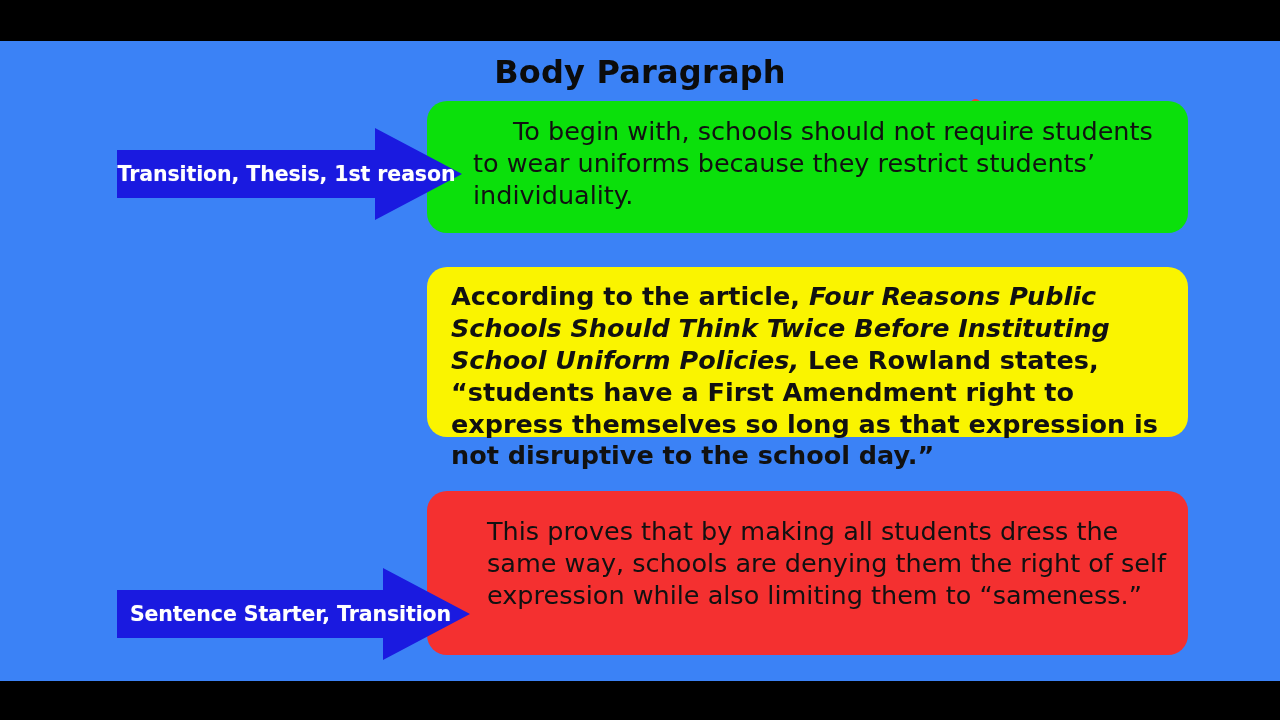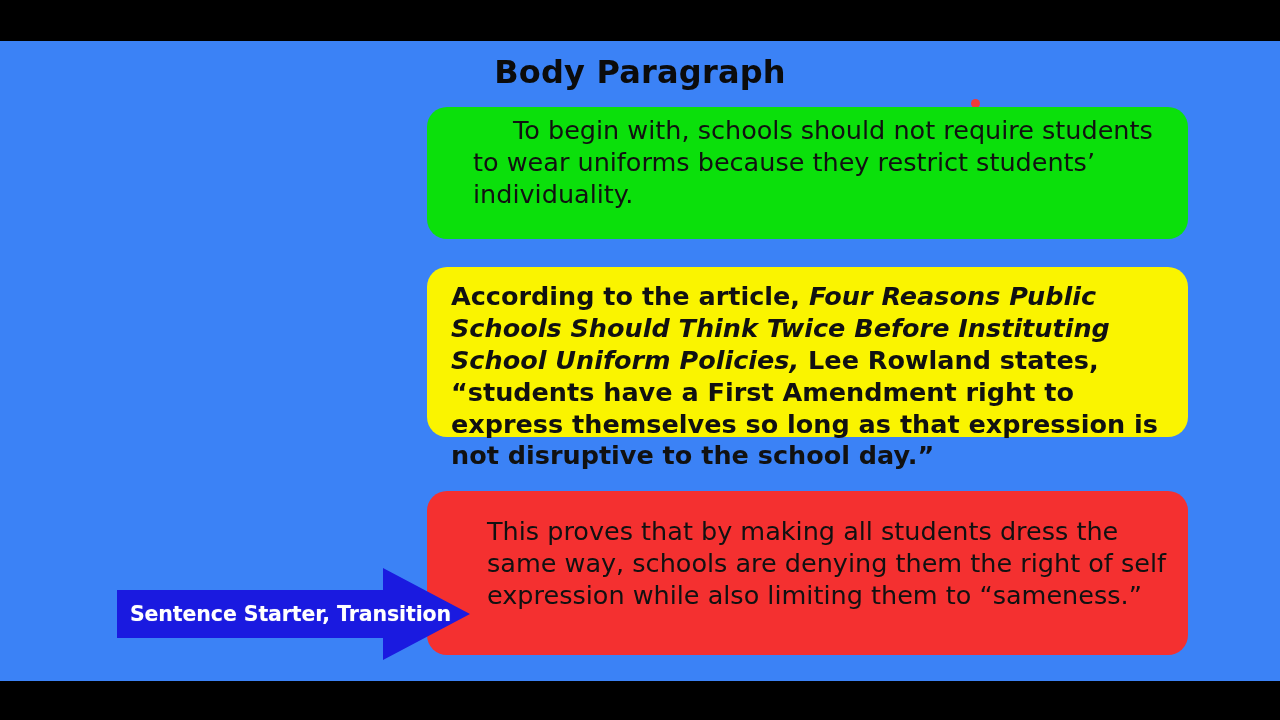--- a/index.html
+++ b/index.html
@@ -102,24 +102,24 @@
     width: 761px;
     border-radius: 20px;
     box-sizing: border-box;
     padding: 14px 22px 14px 46px;
     color: #111111;
     font-size: 25.5px;
     line-height: 1.25;
     font-family: "DejaVu Sans", sans-serif;
   }
   #box-green {
-    top: 66px;
+    top: 60px;
     height: 132px;
     background: #0BE00B;
-    padding-top: 8px;
+    padding-top: 15px;
   }
   #box-yellow {
     top: 226px;
     height: 170px;
     background: #FAF400;
     padding: 14px 22px 14px 24px;
     font-weight: bold;
   }
   #box-red {
     top: 450px;
@@ -147,20 +147,26 @@
 
   <div class="slide-canvas">
 
     <div class="slide-title">Body Paragraph</div>
     <div class="red-dot"></div>
 
     <div class="content-box" id="box-green">
       <p class="box-text indent-first">To begin with, schools should not require students to wear uniforms because they restrict students’ individuality.</p>
     </div>
 
+    <div class="arrow" id="arrow-1">
+      <svg class="arrow-shape" viewBox="0 0 345 92" preserveAspectRatio="none">
+        <polygon points="0,22 258,22 258,0 345,46 258,92 258,70 0,70" fill="#1A1AE0"></polygon>
+      </svg>
+      <span class="arrow-label">Transition, Thesis, 1st reason</span>
+    </div>
 
     <div class="content-box" id="box-yellow">
       <p class="box-text"><span>According to the article, </span><span class="ital">Four Reasons Public Schools Should Think Twice Before Instituting School Uniform Policies,</span><span> Lee Rowland states, “students have a First Amendment right to express themselves so long as that expression is not disruptive to the school day.”</span></p>
     </div>
 
 
     <div class="content-box" id="box-red">
       <p class="box-text">This proves that by making all students dress the same way, schools are denying them the right of self expression while also limiting them to “sameness.”</p>
     </div>
 

